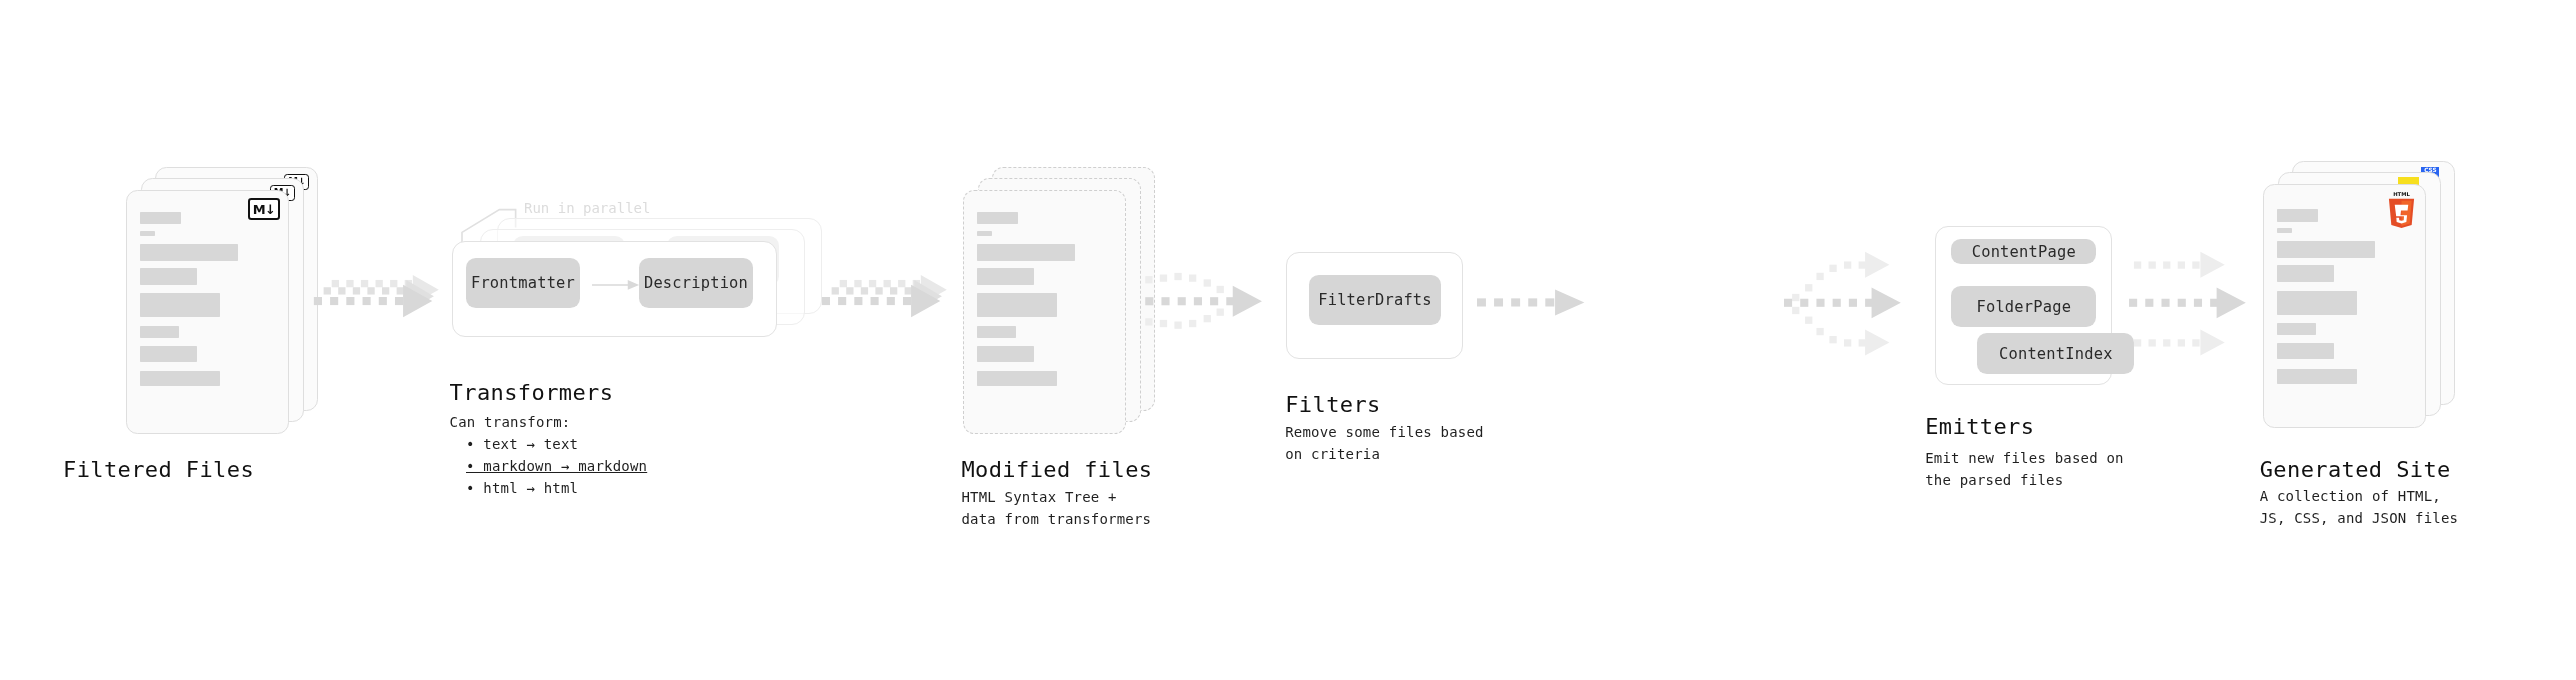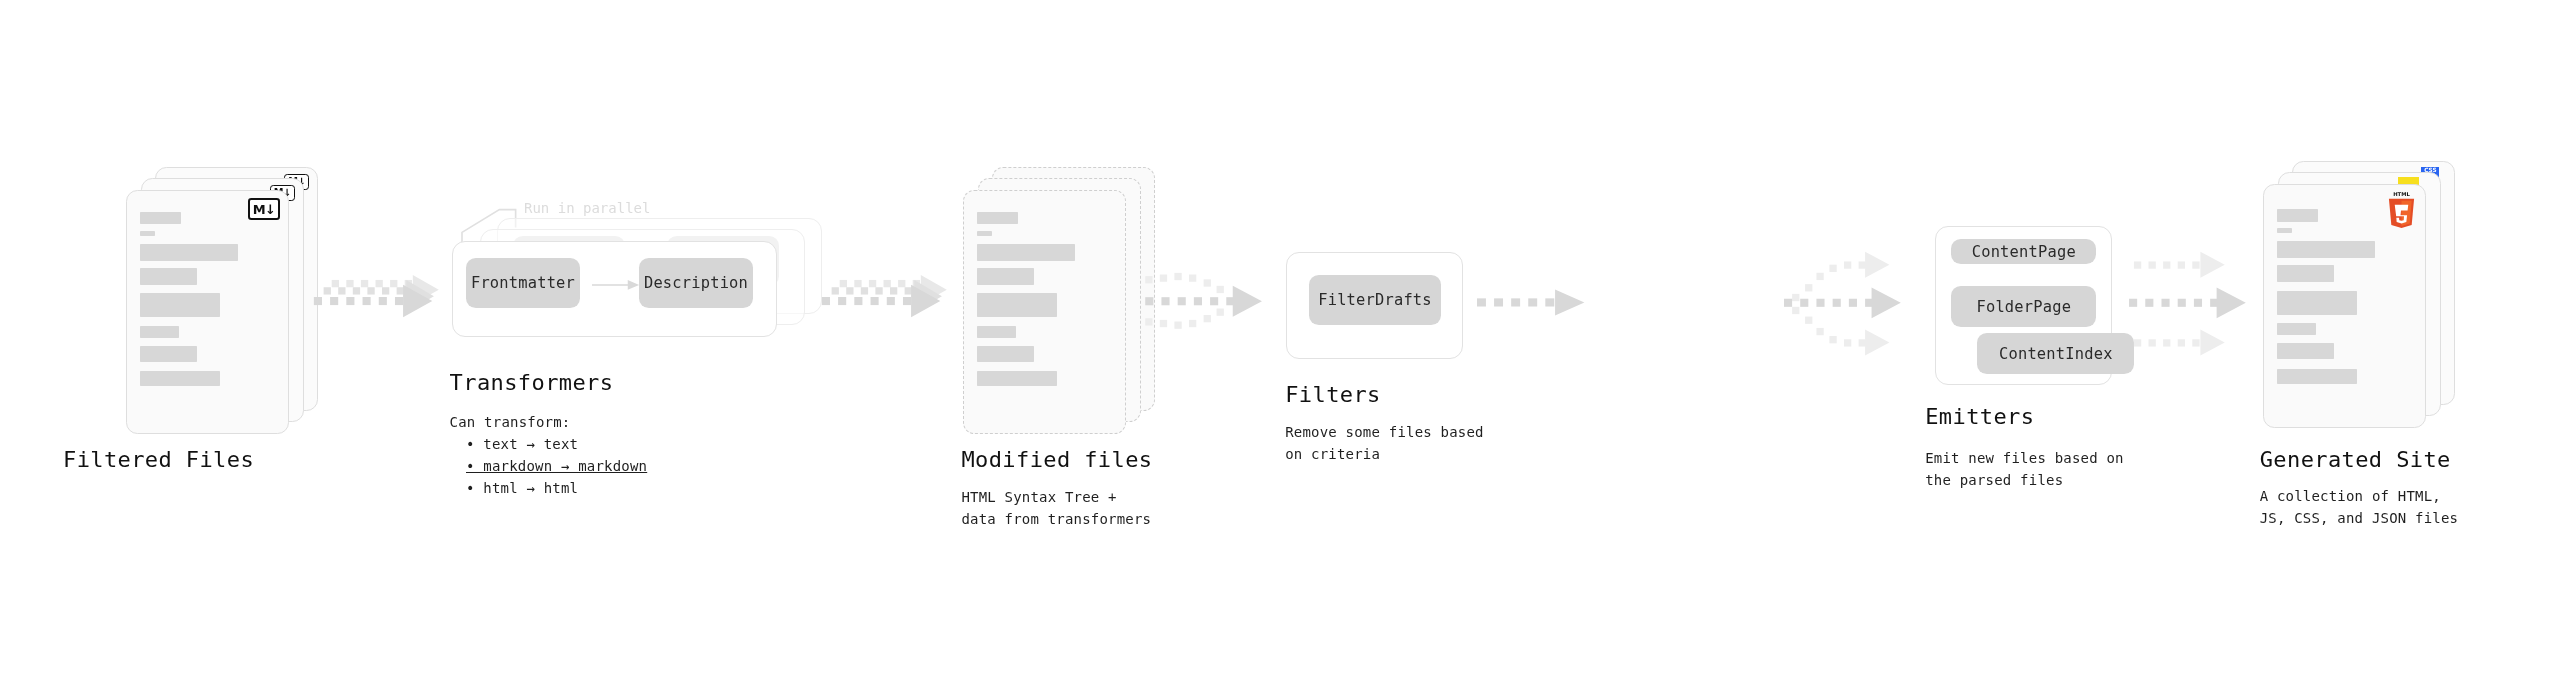--- a/index.html
+++ b/index.html
@@ -59,21 +59,21 @@
     background:#d6d6d6;border-radius:9.8px;
     display:flex;align-items:center;justify-content:center;
     font-size:15.4px;color:#2a2a2a;white-space:nowrap;letter-spacing:0.2px;
   }
   .pill.ghost1{background:rgba(214,214,214,0.55);}
   .pill.ghost2{background:rgba(214,214,214,0.32);}
 
   
   .title{
     position:absolute;font-size:22px;letter-spacing:0.4px;color:#111;
-    white-space:nowrap;font-weight:400;
+    white-space:nowrap;font-weight:400;margin-top:10px;
   }
   .sub{
     position:absolute;font-size:14px;line-height:22px;color:#1f1f1f;
     white-space:pre;letter-spacing:0.2px;
   }
   .runlabel{
     position:absolute;font-size:14px;color:#dcdcdc;white-space:nowrap;
   }
 
   

